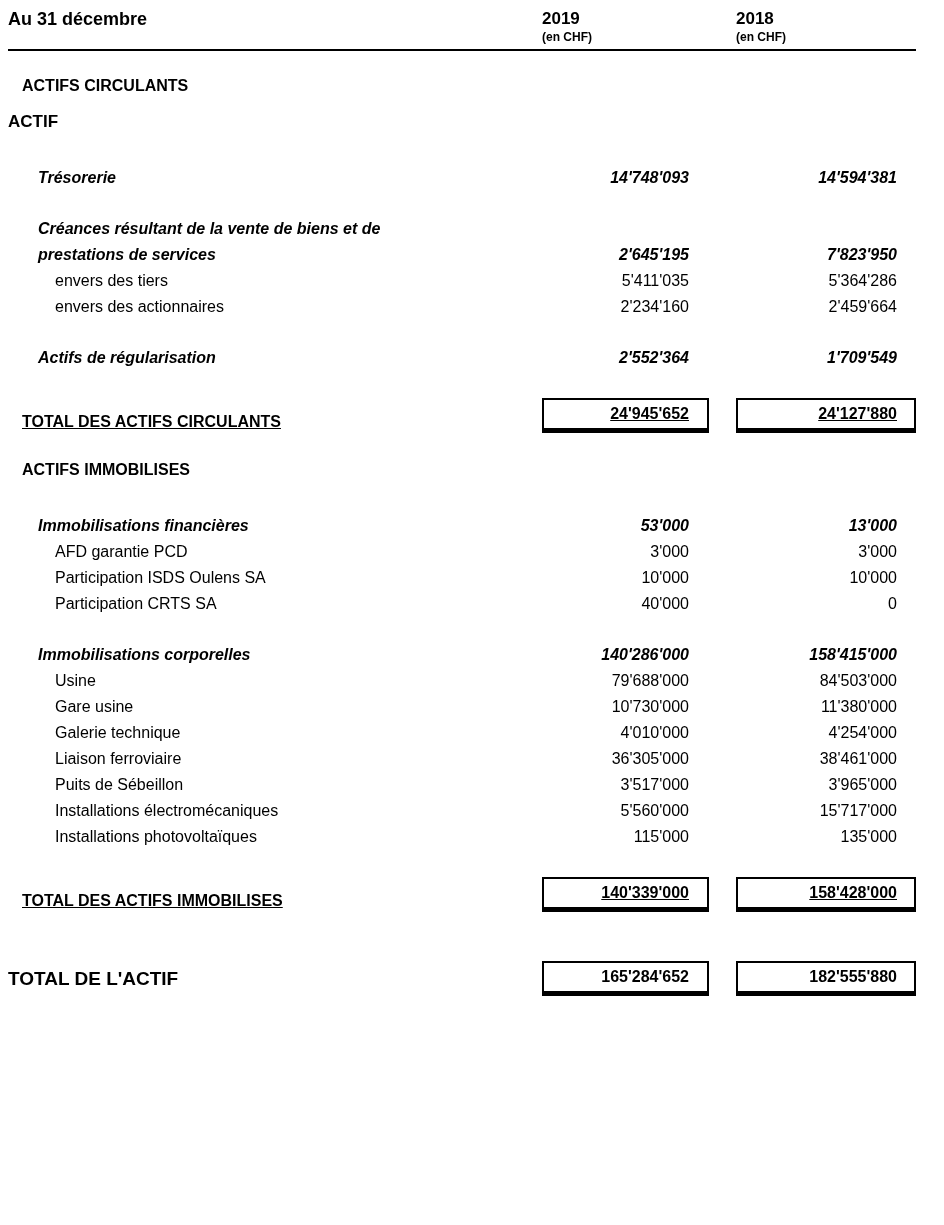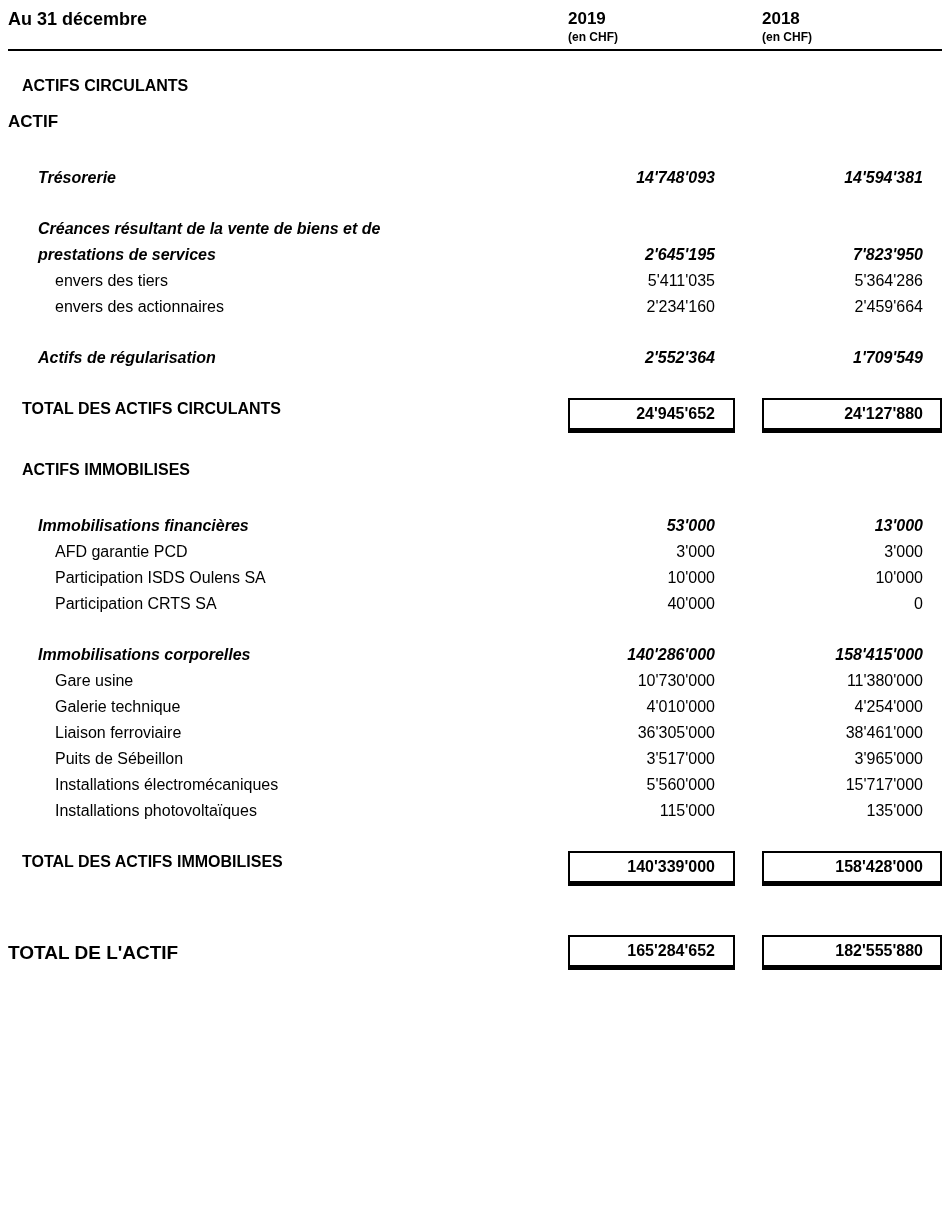--- a/index.html
+++ b/index.html
@@ -5,21 +5,21 @@
   html, body { margin: 0; padding: 0; background: #fff; }
   body {
     width: 944px; height: 1225px;
     color: #000;
     font-family: "Liberation Sans", sans-serif;
     overflow: hidden;
   }
   .page {
     box-sizing: border-box;
     width: 944px; height: 1225px;
-    padding: 8px 2px 0 8px;
+    padding: 8px 28px 0 8px;
     background: #fff;
   }
 
   
   header {
     display: flex;
     align-items: flex-start;
     border-bottom: 2px solid #000;
     padding-bottom: 4px;
   }
@@ -53,21 +53,21 @@
     text-align: right;
     padding-right: 20px;
     white-space: nowrap;
   }
   .cell.c2 { width: 180px; margin-left: 27px; padding-right: 19px; }
 
   
   .h1  { font-weight: bold; font-size: 17px; line-height: 21px; }
   .h2  { font-weight: bold; line-height: 20px; }
   .group, .grouphead { font-weight: bold; font-style: italic; }
-  .total { font-weight: bold; align-items: flex-start; }
+  .total { font-weight: bold; align-items: flex-end; text-decoration: underline; }
   .grandtotal { font-weight: bold; align-items: center; }
   .grandtotal .lbl { font-size: 19px; }
 
   
   .cell.box {
     border: 2px solid #000;
     box-shadow: 0 3px 0 #000;
     padding: 1px 18px 1px 2px;
     line-height: 26px;
     margin-top: 2px;
@@ -168,20 +168,25 @@
         <div class="lbl ind3">Participation CRTS SA</div>
         <div class="cell c1">40'000</div>
         <div class="cell c2">0</div>
       </div>
       <div class="row group sp2">
         <div class="lbl ind2">Immobilisations corporelles</div>
         <div class="cell c1">140'286'000</div>
         <div class="cell c2">158'415'000</div>
       </div>
       <div class="row detail sp0">
+        <div class="lbl ind3">Usine</div>
+        <div class="cell c1">79'688'000</div>
+        <div class="cell c2">84'503'000</div>
+      </div>
+      <div class="row detail sp0">
         <div class="lbl ind3">Gare usine</div>
         <div class="cell c1">10'730'000</div>
         <div class="cell c2">11'380'000</div>
       </div>
       <div class="row detail sp0">
         <div class="lbl ind3">Galerie technique</div>
         <div class="cell c1">4'010'000</div>
         <div class="cell c2">4'254'000</div>
       </div>
       <div class="row detail sp0">

